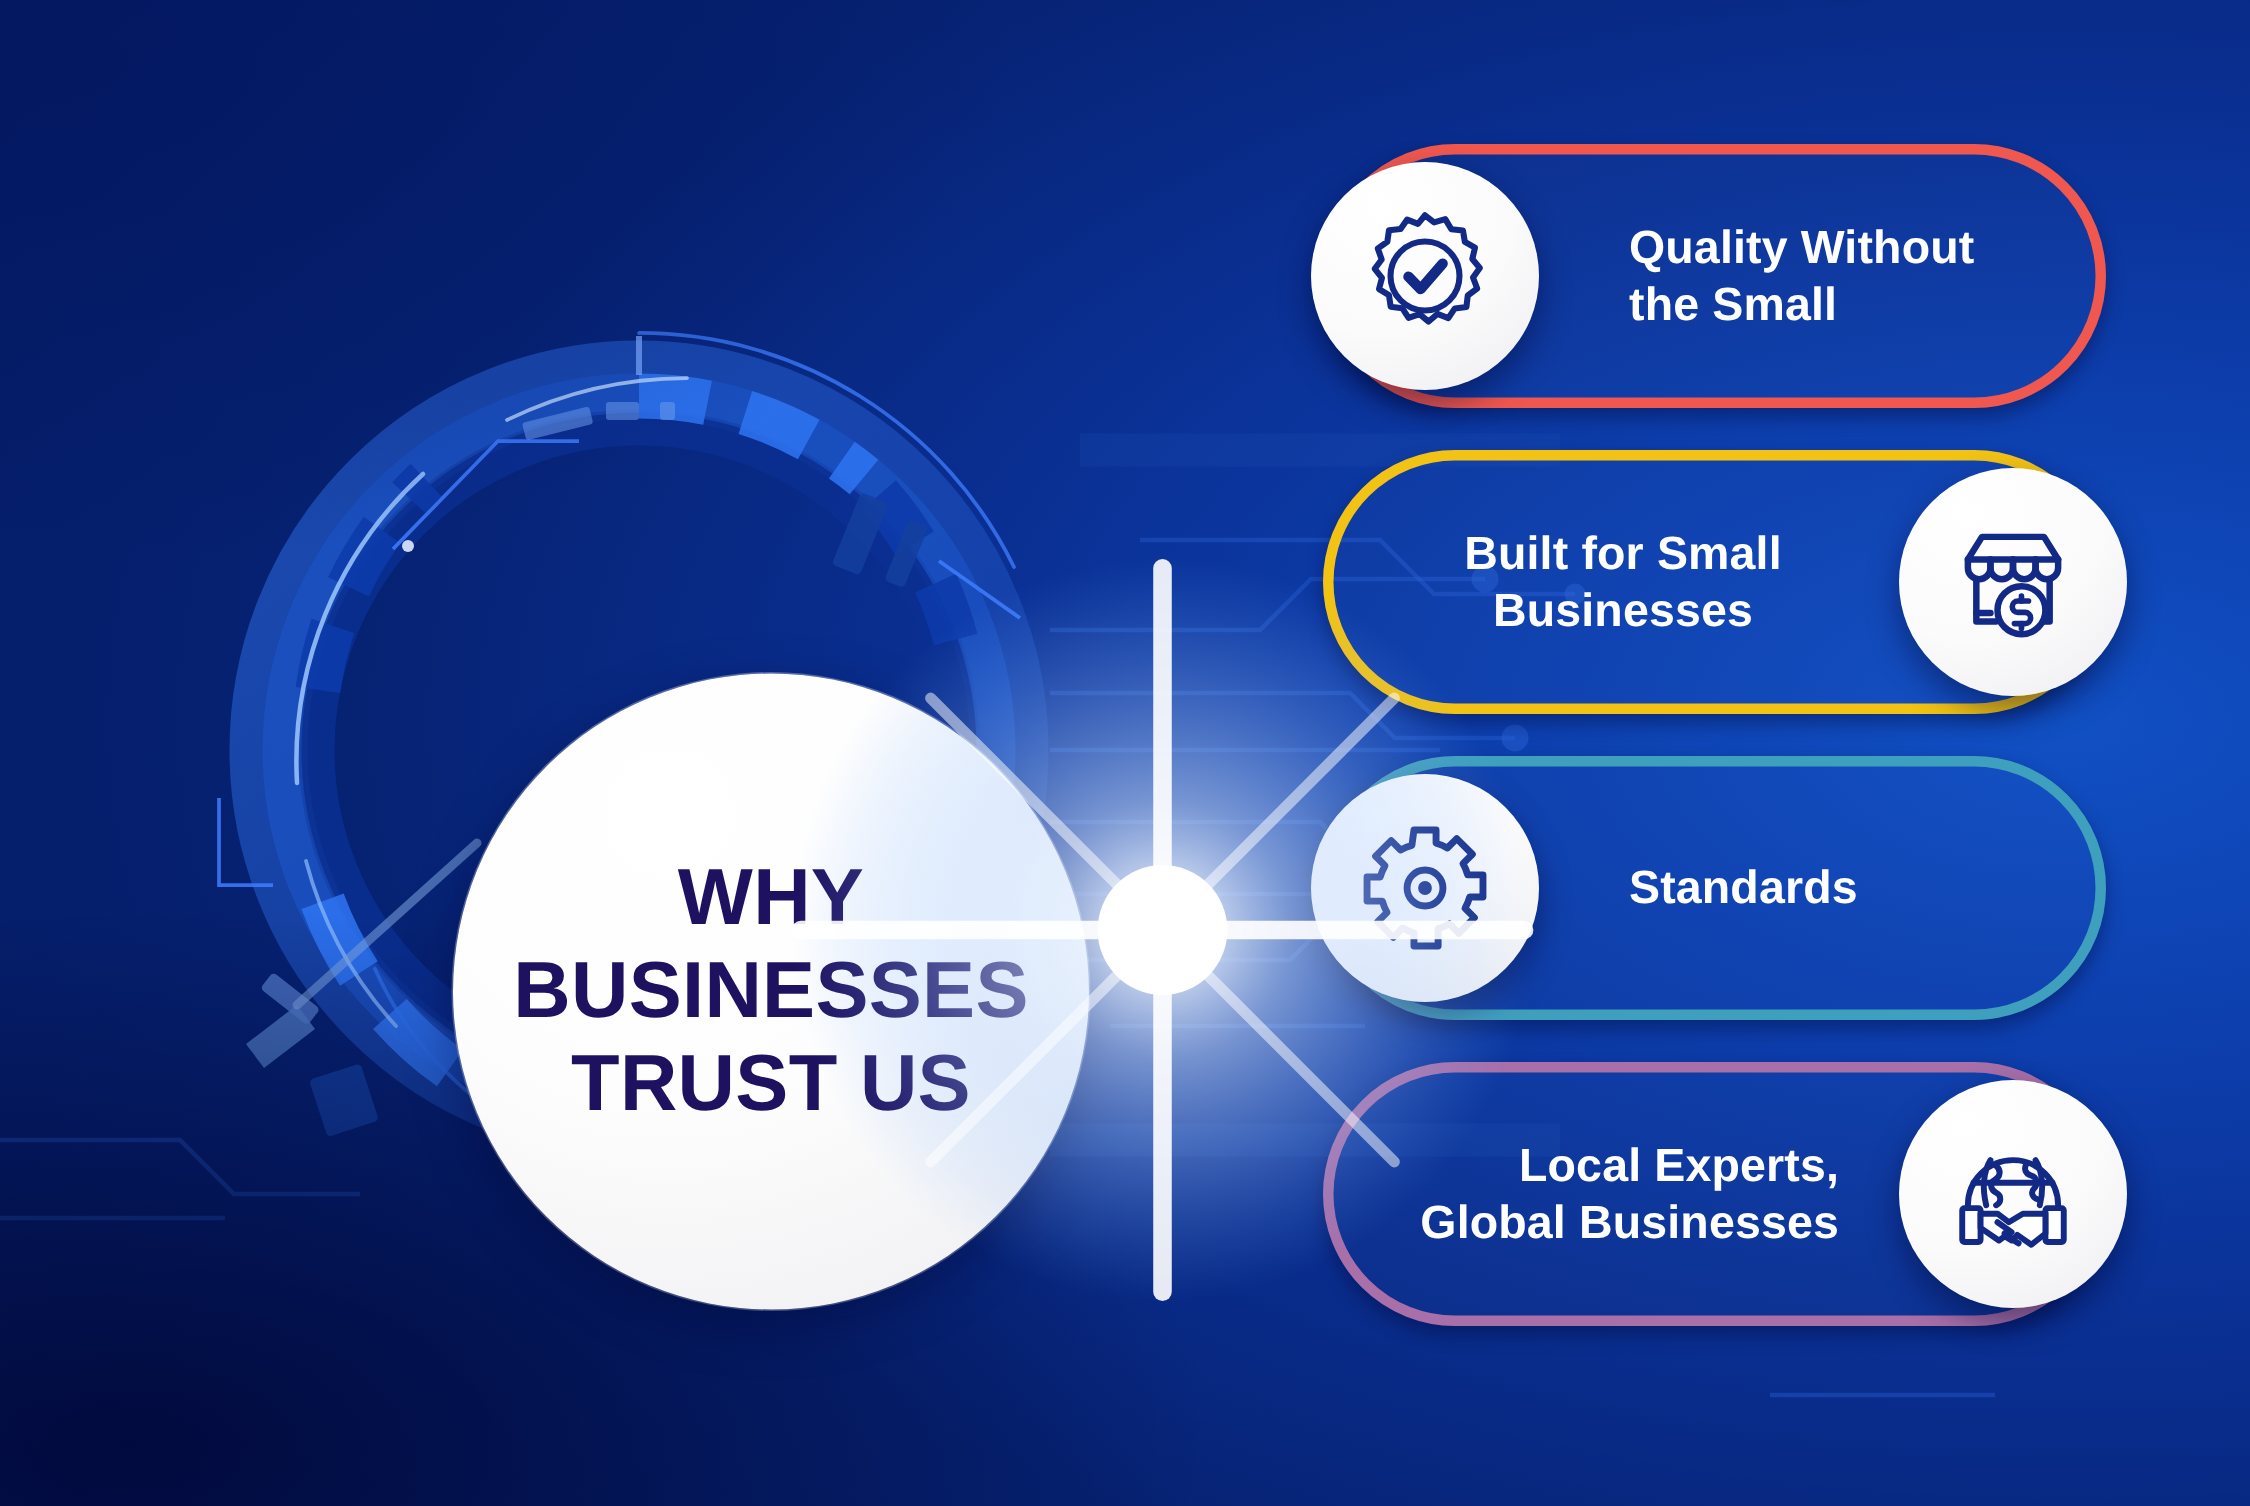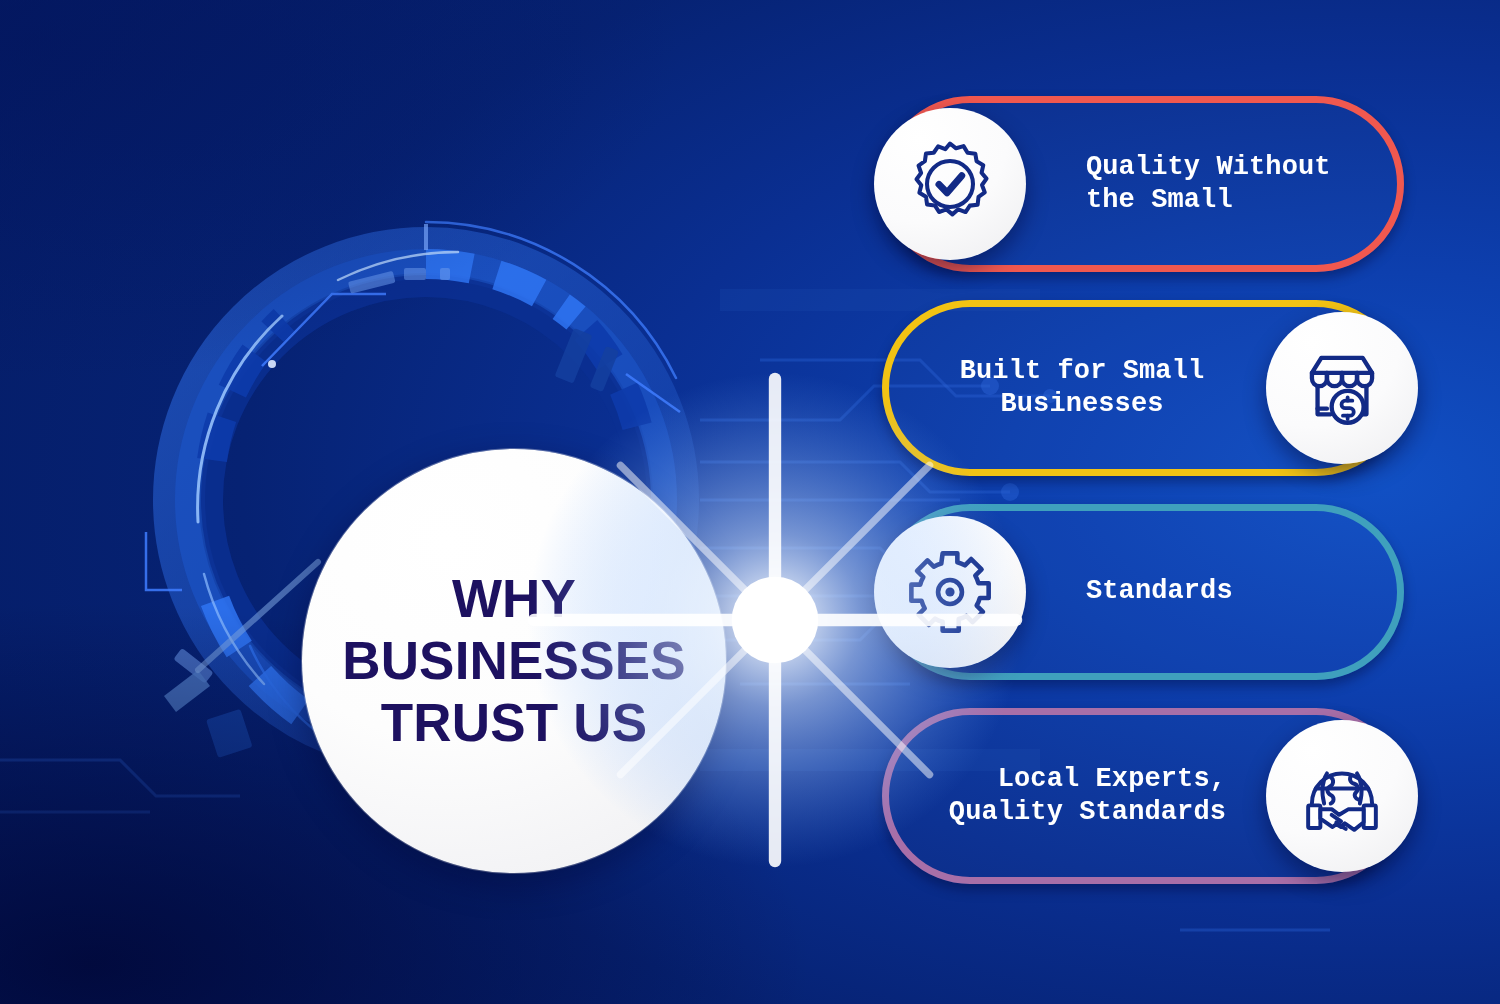--- a/index.html
+++ b/index.html
@@ -75,25 +75,25 @@
   }
   .pill-ring{
     position:absolute; inset:0;
     border-radius:999px;
     border:7px solid var(--ring);
     box-shadow: 0 6px 12px rgba(0,5,48,.38);
     pointer-events:none;
   }
   .pill-label{
     color:#ffffff;
-    font-size:27px;
+    font-size:31px;
     font-weight:700;
     line-height:1.24;
     letter-spacing:.1px;
-    position:relative; z-index:3;font-family:Liberation Mono, monospace;
+    position:relative; z-index:3;
   }
   .icon-badge{
     position:absolute;
     width:152px; height:152px;
     border-radius:50%;
     background: radial-gradient(120% 115% at 30% 20%, #ffffff 0%, #fbfbfc 48%, #f1f1f3 78%, #e9e9ec 100%);
     box-shadow: 0 10px 22px rgba(0,5,48,.45);
     display:flex; align-items:center; justify-content:center;
     z-index:4;
   }
@@ -305,21 +305,21 @@
       </div>
       <div class="pill-label">
         <div>Standards</div>
       </div>
     </div>
 
     <div class="pill" id="pill-4" style="--ring: #a86fa8;">
       <div class="pill-ring"></div>
       <div class="pill-label">
         <div>Local Experts,</div>
-        <div>Quality Standards</div>
+        <div>Global Businesses</div>
       </div>
       <div class="icon-badge">
         <svg width="94" height="94" viewBox="0 0 100 100" fill="none" aria-hidden="true">
           <g stroke="#122a86" stroke-width="4.2" fill="none" stroke-linecap="round" stroke-linejoin="round">
             <path d="M18 58 a32 32 0 1 1 64 0"></path>
             <path d="M34 26 c-5 8 -6 20 -3 32"></path>
             <path d="M66 26 c5 8 6 20 3 32"></path>
             <path d="M22 42 h56"></path>
             <path d="M38 30 c4 3 3 8 -1 10 c-4 2 -3 7 1 9 c4 2 4 7 0 9"></path>
             <path d="M60 28 c-3 4 -1 8 3 9 c4 1 5 6 2 9 c-3 3 -1 7 3 8"></path>

